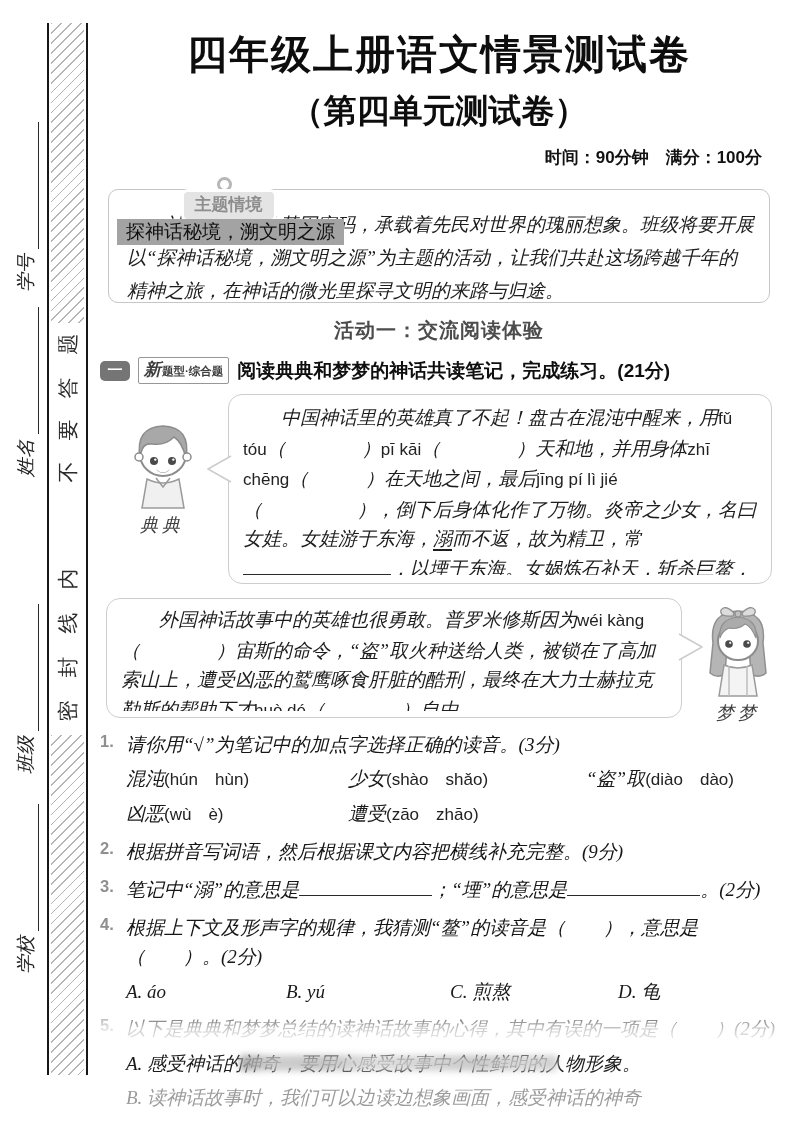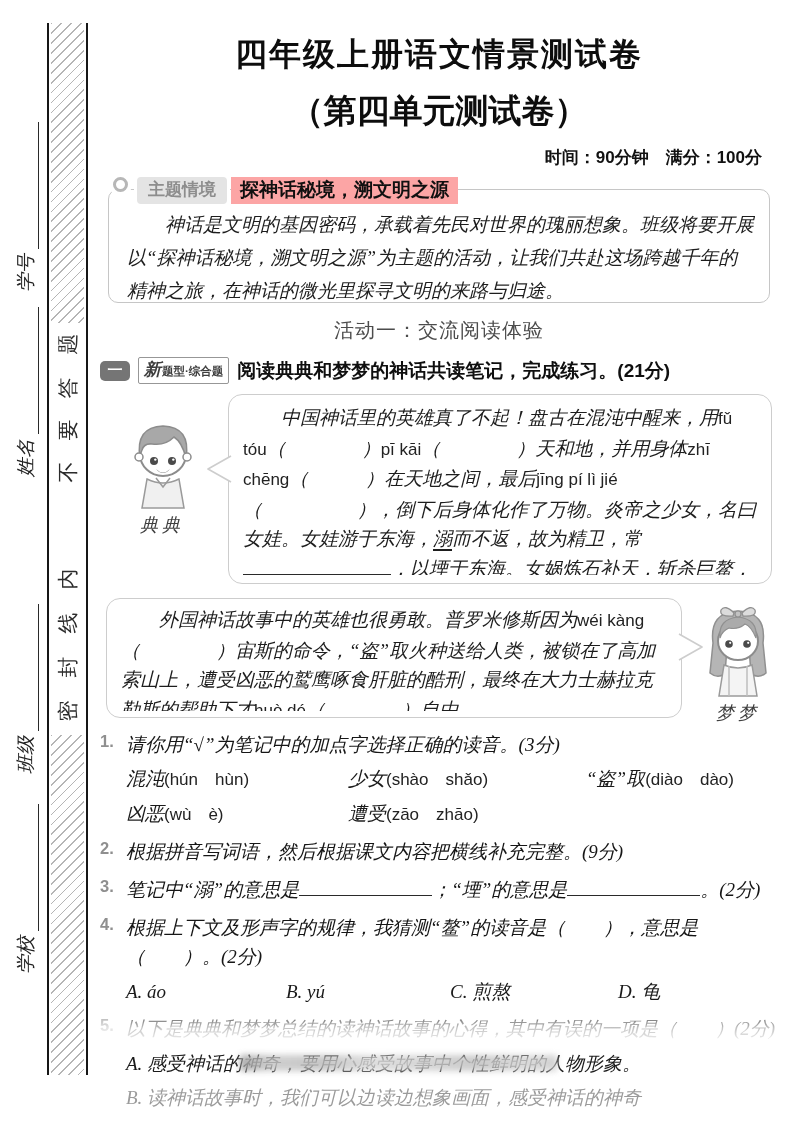--- a/index.html
+++ b/index.html
@@ -25,37 +25,37 @@
   .hatch-bottom{top:712px;height:340px;}
   .seal-char{
     position:absolute;left:50%;width:24px;margin-left:-12px;text-align:center;
     font-family:"Liberation Serif",serif;font-size:21px;color:#2b2b2b;
     transform:rotate(-90deg);background:#fff;line-height:26px;
   }
   .sc-0{top:308px;} .sc-1{top:352px;} .sc-2{top:394px;} .sc-3{top:436px;}
   .sc-4{top:543px;} .sc-5{top:587px;} .sc-6{top:631px;} .sc-7{top:675px;}
   
   .main{position:absolute;left:100px;top:0;width:678px;}
-  .title{margin-top:28px;text-align:center;font-size:32px;font-weight:bold;letter-spacing:2px;color:#0d0d0d;line-height:52px;}
+  .title{margin-top:28px;text-align:center;font-size:40px;font-weight:bold;letter-spacing:2px;color:#0d0d0d;line-height:52px;}
   .subtitle{margin-top:10px;text-align:center;font-size:33px;font-weight:bold;color:#0d0d0d;line-height:42px;}
   .meta{margin-top:14px;padding-right:16px;text-align:right;font-size:17px;font-weight:bold;color:#111;}
   
   .theme-box{
     position:relative;margin:20px 8px 0 8px;border:1.6px solid #c6c6c6;border-radius:10px;
     padding:18px 14px 0 18px;height:94px;overflow:visible;
   }
-  .theme-head{position:absolute;top:-13px;left:4px;display:flex;}
+  .theme-head{position:absolute;top:-13px;left:4px;display:flex;align-items:center;flex-direction:column;}
   .theme-dot{width:9px;height:9px;border:3px solid #b7b7b7;border-radius:50%;background:#fff;box-shadow:0 0 0 4px #fff;margin-right:9px;}
   .theme-badge{background:#e4e4e4;color:#8d8d8d;font-weight:bold;font-size:17px;
     padding:1px 11px 3px;border-radius:4px;box-shadow:0 0 0 3px #fff;}
-  .theme-title{font-weight:bold;font-size:19px;color:#101010;background:#fca5a5;padding:0 9px;margin-left:4px;}
+  .theme-title{font-weight:normal;font-size:19px;color:#101010;background:#a3a3a3;padding:0 9px;margin-left:4px;}
   .kai{font-family:"Liberation Serif",serif;font-style:italic;}
   .theme-body{font-size:19px;line-height:33px;text-indent:2em;color:#1d1d1d;max-height:100px;overflow:hidden;}
   
-  .activity-heading{margin-top:14px;text-align:center;font-size:20px;font-weight:normal;color:#4c4c4c;letter-spacing:1px;}
+  .activity-heading{margin-top:14px;text-align:center;font-size:20px;font-weight:bold;color:#4c4c4c;letter-spacing:1px;}
   .q-header{display:flex;align-items:center;gap:8px;margin-top:13px;}
   .q-marker{width:30px;height:20px;background:#757575;border-radius:5px;color:#fff;
     display:flex;align-items:center;justify-content:center;font-size:15px;font-weight:bold;flex:0 0 auto;}
   .q-badge{border:1.5px solid #979797;border-radius:2px;padding:0 5px 2px;display:flex;align-items:baseline;color:#3d3d3d;flex:0 0 auto;}
   .q-badge .big{font-size:17px;font-weight:bold;font-style:italic;}
   .q-badge .small{font-size:11.5px;font-weight:bold;margin-left:1px;}
   .q-header-title{font-size:19px;font-weight:bold;color:#0f0f0f;}
   
   .bubble{position:relative;border:1.6px solid #cdcdcd;border-radius:14px;background:#fff;
     font-size:19px;line-height:29.5px;color:#1d1d1d;}

